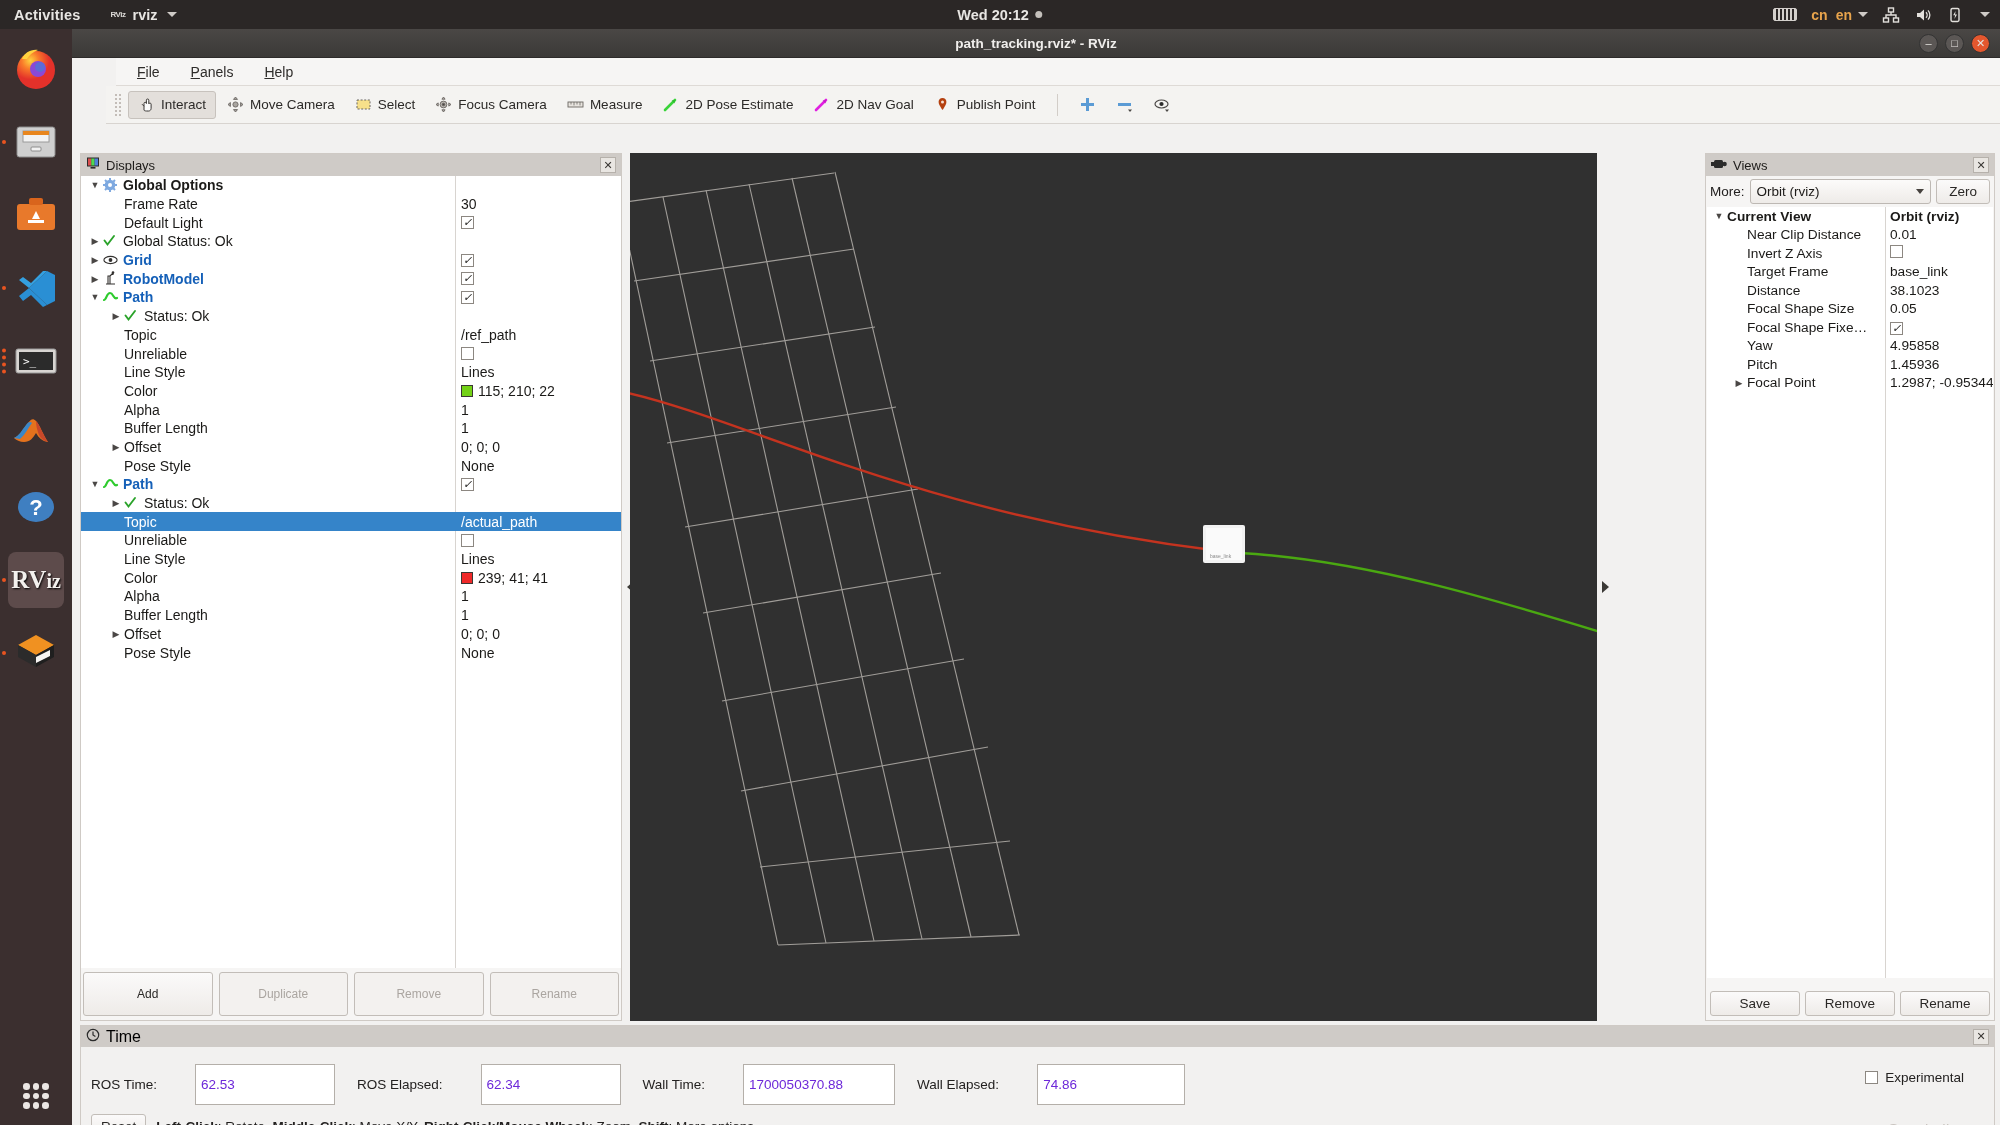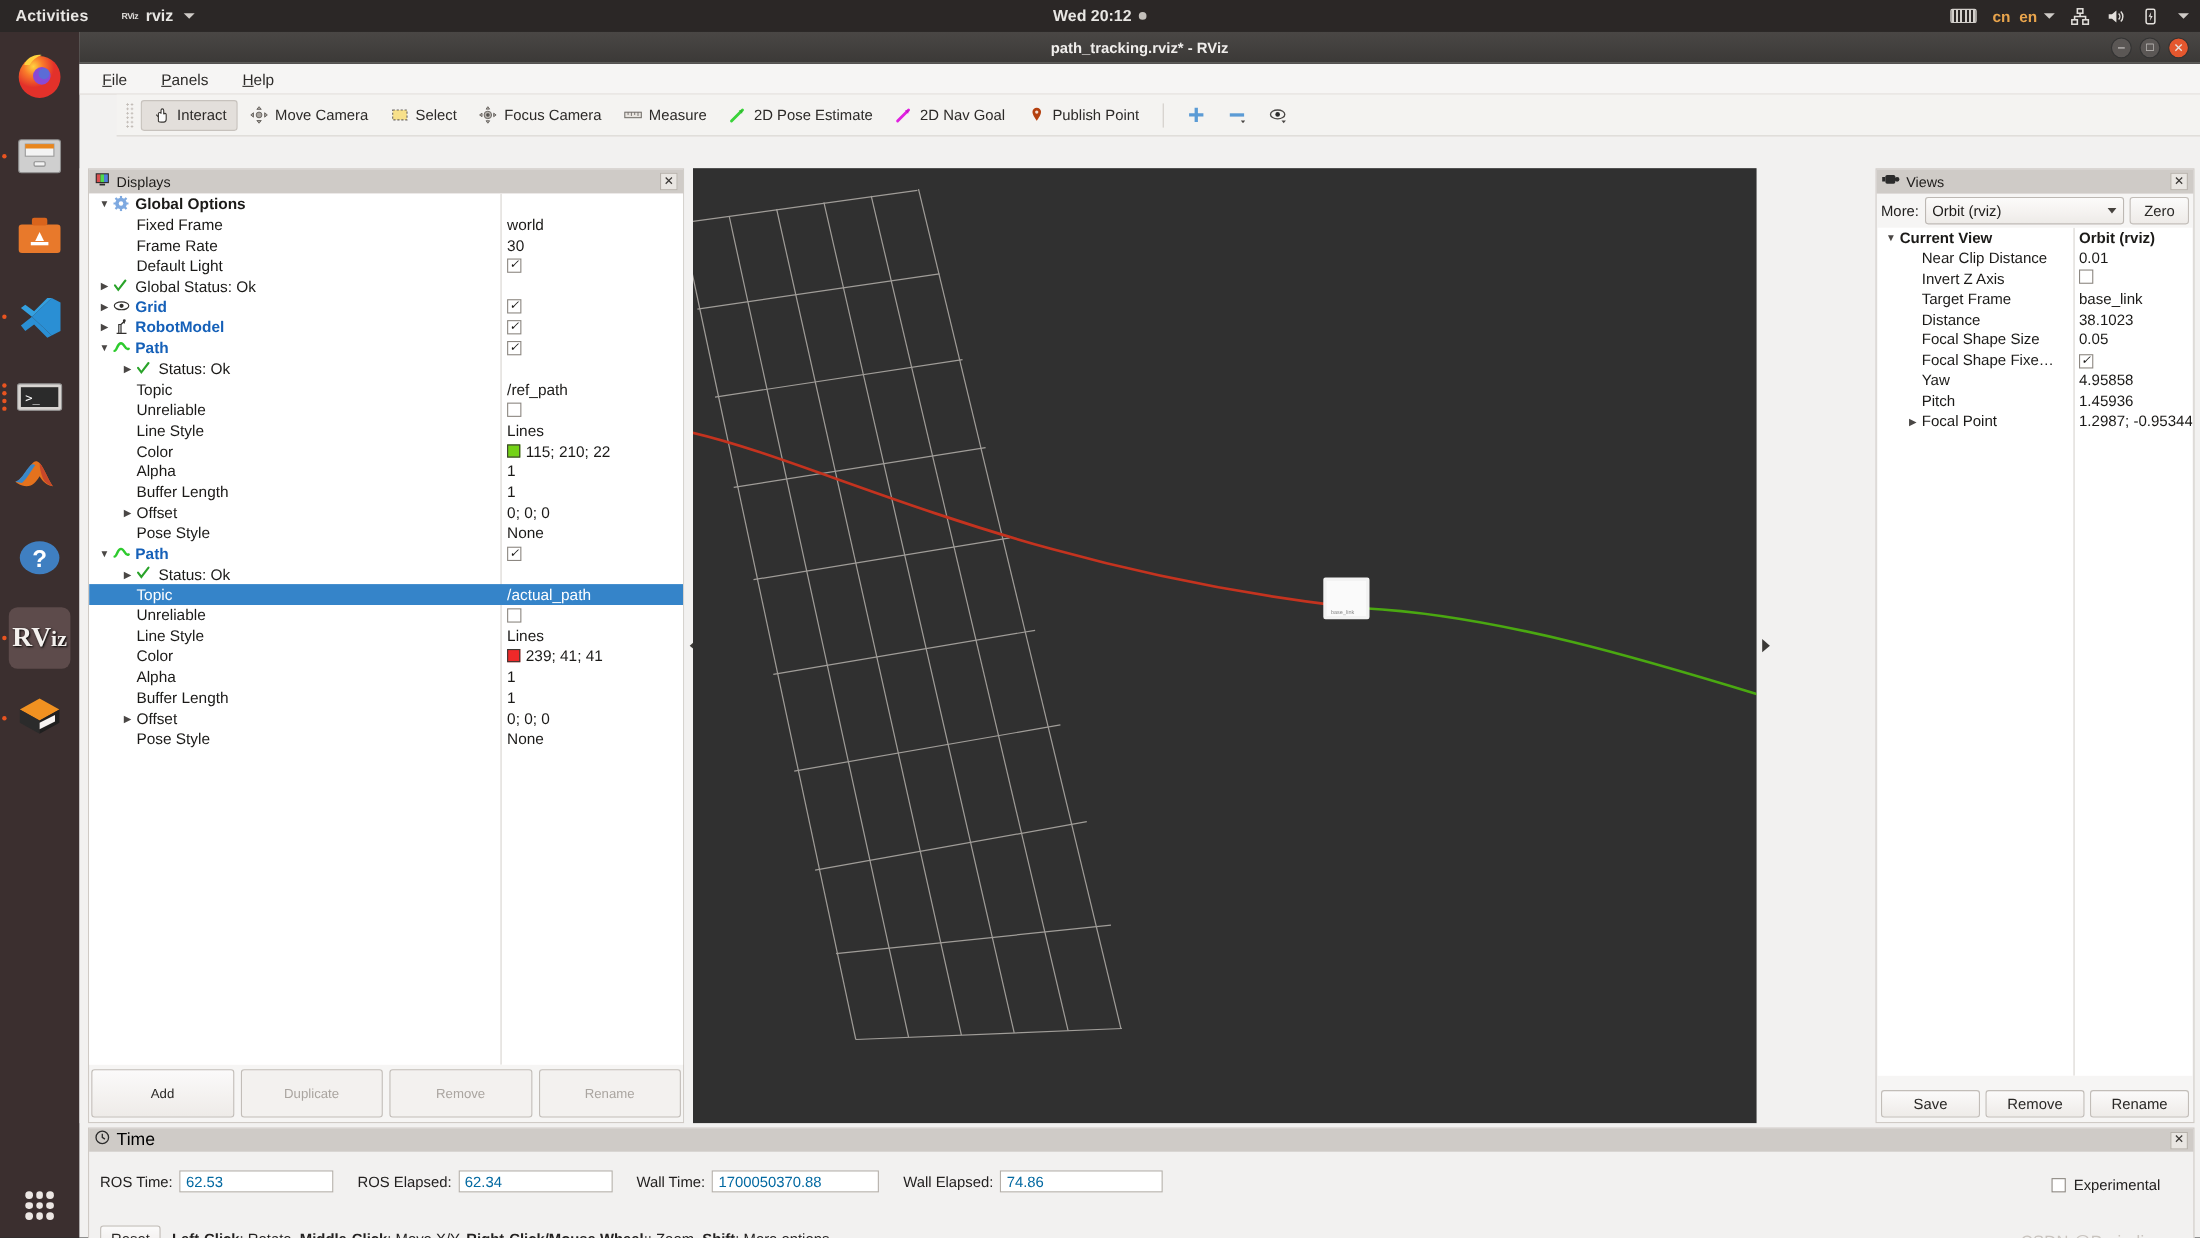--- a/index.html
+++ b/index.html
@@ -74,21 +74,21 @@
   }
   #win-title{ color:#f0eeec; font-size:13.5px; font-weight:bold; }
   #win-btns{ position:absolute; right:10px; display:flex; gap:7px; align-items:center;}
   .wb{ width:19px;height:19px;border-radius:50%; background:#5b5755;
     display:flex;align-items:center;justify-content:center; color:#e6e3e0; font-size:11px;
     border:1px solid #333; }
   .wb.close{ background:#e4572e; }
 
   
   #menubar{ height:28px; background:#f6f5f4; border-bottom:1px solid #dedad6;
-    display:flex; align-items:center; padding-left:17px; gap:23px; }
+    display:flex; align-items:center; padding-left:17px; gap:23px;margin-left:44px; }
   .menu-item{ font-size:14px; color:#2e2c2a; padding:2px 4px; }
   .menu-item u{ text-decoration:underline; }
 
   
   #toolbar{ height:38px; background:#f4f3f1; border-bottom:1px solid #d8d4d0;
     display:flex; align-items:center; padding-left:8px; gap:2px;margin-left:34px; }
   .tb-grip{ width:8px;height:24px;
     background-image:radial-gradient(#c3bdb8 38%,transparent 40%);
     background-size:4px 4px; margin-right:4px;}
   .tb-btn{ display:flex; align-items:center; gap:6px; padding:4px 9px;
@@ -173,23 +173,23 @@
   #views-btns{ position:absolute; left:4px; bottom:4px; width:280px; display:flex; gap:5px;}
 
   
   #time-panel{ position:absolute; left:8px; top:996px; width:1915px; height:122px;
     background:#f2f1f0; border:1px solid #cfcac5; }
   #time-head{ height:21px; background:#cfcbc7; display:flex; align-items:center;
     padding:0 5px; gap:6px; }
   #time-fields{ position:absolute; top:38px; left:10px; display:flex;
     align-items:center; gap:0; }
   .tf-lbl{ font-size:13.5px; color:#232120; margin-right:6px; }
-  .tf-in{ height:20px; background:#ffffff; border:1px solid #b4afa9;
-    display:flex; align-items:center; padding:0 5px; font-size:13.5px; color:#0369a1;
-    margin-right:22px; }
+  .tf-in{ height:41px; background:#ffffff; border:1px solid #b4afa9;
+    display:flex; align-items:center; padding:0 5px; font-size:13.5px; color:#6d28d9;
+    margin-right:22px;margin-left:32px; }
   #experimental{ position:absolute; right:30px; top:44px; display:flex;
     align-items:center; gap:7px; font-size:13.5px; color:#232120;margin-left:31px; }
   #time-hint{ position:absolute; left:10px; bottom:8px; display:flex;
     align-items:center; gap:10px; }
   #reset-btn{ height:24px; padding:0 9px; background:linear-gradient(#fbfafa,#eeebe8);
     border:1px solid #c2bdb8; border-radius:3px; font-size:13.5px; color:#2a2826;
     display:flex;align-items:center;}
   #hint-text{ font-size:13.5px; color:#232120; }
   #hint-text b{ font-weight:bold; }
   #watermark{ position:absolute; right:28px; bottom:8px; font-size:15px;
@@ -510,24 +510,20 @@
             <div class="row">
               <span class="arrow" style="left:8px">▼</span>
               <span style="position:absolute;left:22px;top:2px;display:inline-block;width:16px"><svg width="14" height="14" viewBox="0 0 14 14">
                   <circle cx="7" cy="7" r="5.3" fill="#7ea9e0"></circle>
                   <circle cx="7" cy="7" r="2" fill="#fff"></circle>
                   <g stroke="#7ea9e0" stroke-width="2">
                     <path d="M7 0v2.4M7 11.6V14M0 7h2.4M11.6 7H14M2 2l1.7 1.7M10.3 10.3L12 12M12 2l-1.7 1.7M3.7 10.3L2 12"></path>
                   </g>
                 </svg></span>
               <span class="lbl bold" style="left:42px;font-weight:bold">Global Options</span>
-            </div>
-            <div class="row">
-              <span class="lbl" style="left:43px;">Fixed Frame</span>
-              <span class="val">world</span>
             </div>
             <div class="row">
               <span class="lbl" style="left:43px;">Frame Rate</span>
               <span class="val">30</span>
             </div>
             <div class="row">
               <span class="lbl" style="left:43px;">Default Light</span>
               <span class="val">
                 <i class="cbx">✓</i>
               </span>

